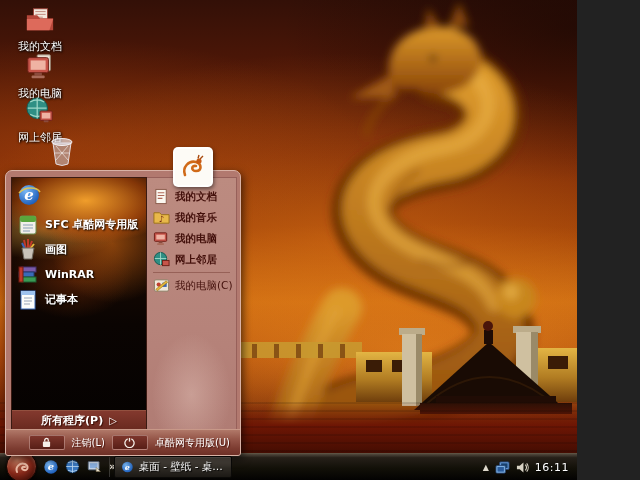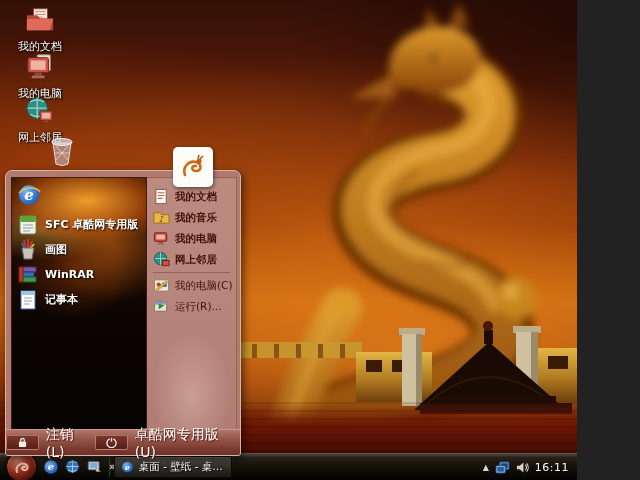--- a/index.html
+++ b/index.html
@@ -61,21 +61,21 @@
   .rp-sep{height:1px;margin:2px 6px;background:rgba(90,30,20,.35);}
   .subarrow{margin-left:auto;margin-right:4px;font-size:8px;color:#43100b;}
   .menu-footer{position:absolute;left:0;right:0;bottom:0;height:26px;
     display:flex;align-items:center;justify-content:flex-end;gap:7px;
     padding-right:10px;box-sizing:border-box;border-radius:0 0 2px 2px;
     background:linear-gradient(180deg,#b07868 0%,#96574a 35%,#7c3b30 75%,#6d3027 100%);
     border-top:1px solid #c89888;}
   .fbtn{width:36px;height:15px;display:flex;align-items:center;justify-content:center;
     background:linear-gradient(180deg,#7c352b,#581e17);border:1px solid rgba(255,220,210,.45);
     border-radius:2px;padding:0;}
-  .flabel{color:#fff;font-size:14px;text-shadow:1px 1px 1px #4a140c;}
+  .flabel{color:#fff;font-size:10px;text-shadow:1px 1px 1px #4a140c;}
   .avatar{position:absolute;left:167px;top:-24px;width:36px;height:36px;background:#fdfbf6;
     border:2px solid rgba(255,255,255,.9);border-radius:5px;box-shadow:1px 2px 4px rgba(0,0,0,.5);
     display:flex;align-items:center;justify-content:center;}
 
   
   .taskbar{position:absolute;left:0;right:0;bottom:0;height:27px;z-index:4;
     background:linear-gradient(180deg,#51483d 0%,#262019 14%,#121008 55%,#030202 100%);
     border-top:1px solid #5d5344;box-sizing:border-box;}
   .startorb{position:absolute;left:6px;top:-3px;width:29px;height:29px;border-radius:50%;
     background:radial-gradient(circle at 35% 28%, #c47a5e, #87291a 48%, #400d06 82%);
@@ -269,20 +269,24 @@
         <svg width="22" height="22" viewBox="0 0 22 22">
           <rect x="4" y="2" width="14" height="18" fill="#fdfdfa" stroke="#3a6ab8"></rect>
           <rect x="4" y="2" width="14" height="4" fill="#9ec2ee"></rect>
           <path d="M7 9h8M7 12h8M7 15h6" stroke="#9aa6b8" stroke-width="1.2"></path>
         </svg>
         <span class="txt">
             <span class="pin-title">记事本</span>
           </span>
       </div>
 
+      <div class="allprograms">
+        <span>所有程序(P)</span>
+        <span class="aparrow">▷</span>
+      </div>
     </div>
 
     <div class="right-panel">
 
       <div class="place b">
         <svg width="17" height="17" viewBox="0 0 18 18">
           <rect x="3" y="1.5" width="11" height="15" fill="#fbf7f0" stroke="#8a5a4a"></rect>
           <path d="M5 5h7M5 8h7M5 11h5" stroke="#b06a5a" stroke-width="1.1"></path>
         </svg>
         <span>我的文档</span>
@@ -322,28 +326,20 @@
           <rect x="1.5" y="3" width="15" height="12" rx="1.5" fill="#efe8da" stroke="#8a7a62"></rect>
           <circle cx="6" cy="8" r="2.2" fill="#c04030"></circle>
           <rect x="10" y="6" width="4.5" height="4.5" fill="#3a64b8"></rect>
           <path d="M3 13 l11 -9 1.6 1.6 -11 9z" fill="#e8b83a" stroke="#8a6a12" stroke-width=".6"></path>
         </svg>
         <span>我的电脑(C)</span>
       </div>
 
 
 
-      <div class="place">
-        <svg width="17" height="17" viewBox="0 0 18 18">
-          <rect x="1.5" y="4" width="13" height="10" rx="1" fill="#e8e2d5" stroke="#7a6e5a"></rect>
-          <rect x="1.5" y="4" width="13" height="3" fill="#8a9ab8"></rect>
-          <path d="M6 12 l6 -4 -6 -2 z" fill="#2a8a3a"></path>
-        </svg>
-        <span>运行(R)...</span>
-      </div>
     </div>
 
     <div class="menu-footer">
       <button class="fbtn">
         <svg width="9" height="11" viewBox="0 0 10 12">
           <rect x="1" y="5" width="8" height="6" rx="1" fill="#f5efe8"></rect>
           <path d="M3 5 V3.5 a2 2 0 0 1 4 0 V5" stroke="#f5efe8" stroke-width="1.4" fill="none"></path>
         </svg>
       </button>
       <span class="flabel">注销(L)</span>

